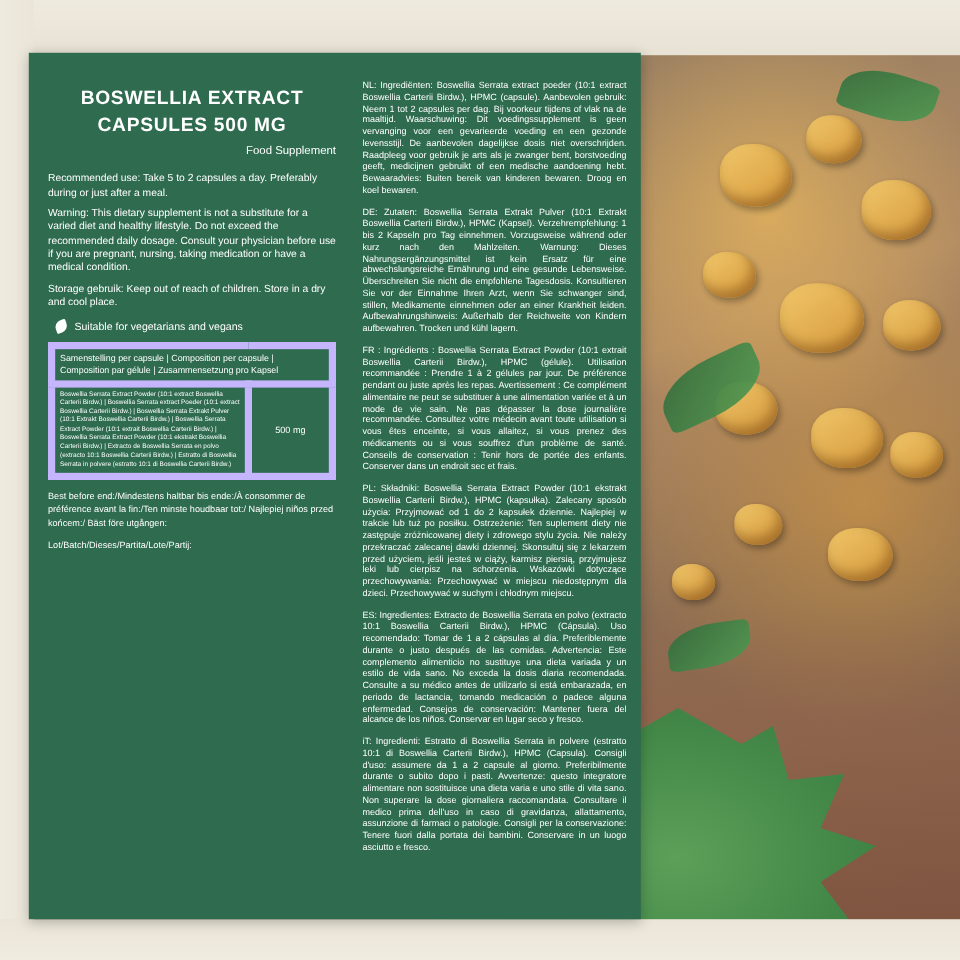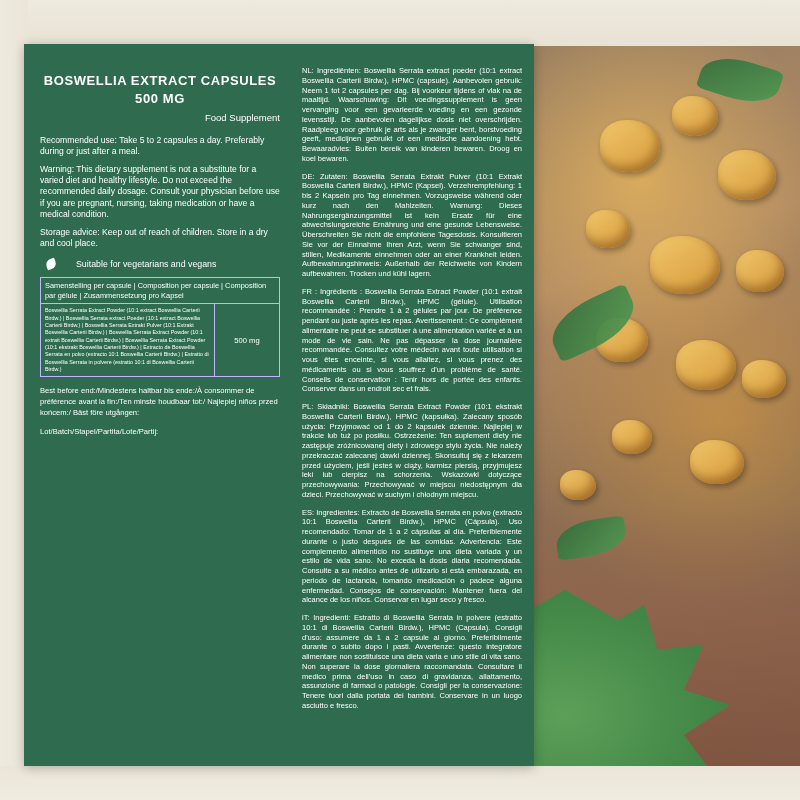--- a/index.html
+++ b/index.html
@@ -76,21 +76,21 @@
     padding: 18px 12px 10px 16px;
     box-sizing: border-box;
   }
   .col-right {
     width: 242px;
     padding: 22px 12px 10px 10px;
     box-sizing: border-box;
   }
 
   .title {
-    font-size: 13px;
+    font-size: 16px;
     font-weight: bold;
     letter-spacing: .6px;
     text-align: center;
     line-height: 1.35;
     margin: 10px 0 0 0;
   }
   .subtitle {
     font-size: 9.5px;
     text-align: right;
     margin: 5px 0 12px 0;
@@ -101,38 +101,38 @@
     line-height: 1.32;
     margin: 0 0 6px 0;
     text-align: left;
   }
 
   .veg-line {
     font-size: 8.8px;
     margin: 10px 0 8px 6px;
     display: flex;
     align-items: center;
-    gap: 20px;
+    gap: 6px;
   }
   .leaf-icon {
     display:inline-block;
     width: 10px; height: 10px;
     border-radius: 60% 10% 60% 10%;
     background: #ffffff;
     transform: rotate(-20deg);
     flex: 0 0 auto;
   }
 
   table.nutri {
     width: 100%;
     border-collapse: collapse;
     margin: 2px 0 8px 0;
   }
   table.nutri th, table.nutri td {
-    border: 1px solid #c4b5fd;
+    border: 6px solid #c4b5fd;
     padding: 3px 4px;
     vertical-align: middle;
     text-align: left;
   }
   table.nutri th {
     font-size: 7.4px;
     font-weight: normal;
     line-height: 1.3;
   }
   table.nutri td.ing {
@@ -213,41 +213,41 @@
 <div class="bg-bottom-light"></div>
 
 <div class="label">
 
   <div class="col-left">
     <div class="title">BOSWELLIA EXTRACT CAPSULES 500 MG</div>
     <div class="subtitle">Food Supplement</div>
 
     <p class="para">Recommended use: Take 5 to 2 capsules a day. Preferably during or just after a meal.</p>
     <p class="para">Warning: This dietary supplement is not a substitute for a varied diet and healthy lifestyle. Do not exceed the recommended daily dosage. Consult your physician before use if you are pregnant, nursing, taking medication or have a medical condition.</p>
-    <p class="para">Storage advice: Keep out of reach of children. Store in a dry and cool place.</p>
+    <p class="para">Storage gebruik: Keep out of reach of children. Store in a dry and cool place.</p>
 
     <div class="veg-line">
       <span class="leaf-icon"></span>
       <span>Suitable for vegetarians and vegans</span>
     </div>
 
     <table class="nutri">
       <tbody>
           <tr>
         <th colspan="2">Samenstelling per capsule | Composition per capsule | Composition par gélule | Zusammensetzung pro Kapsel</th>
       </tr>
       <tr>
         <td class="ing">Boswellia Serrata Extract Powder (10:1 extract Boswellia Carterii Birdw.) | Boswellia Serrata extract Poeder (10:1 extract Boswellia Carterii Birdw.) | Boswellia Serrata Extrakt Pulver (10:1 Extrakt Boswellia Carterii Birdw.) | Boswellia Serrata Extract Powder (10:1 extrait Boswellia Carterii Birdw.) | Boswellia Serrata Extract Powder (10:1 ekstrakt Boswellia Carterii Birdw.) | Extracto de Boswellia Serrata en polvo (extracto 10:1 Boswellia Carterii Birdw.) | Estratto di Boswellia Serrata in polvere (estratto 10:1 di Boswellia Carterii Birdw.)</td>
         <td class="amt">500 mg</td>
       </tr>
     </tbody>
       </table>
 
     <p class="small loose">Best before end:/Mindestens haltbar bis ende:/À consommer de préférence avant la fin:/Ten minste houdbaar tot:/ Najlepiej niños przed końcem:/ Bäst före utgången:</p>
-    <p class="small loose">Lot/Batch/Stapel/Partita/Lote/Partij:</p>
+    <p class="small loose">Lot/Batch/Dieses/Partita/Lote/Partij:</p>
 
   </div>
 
   <div class="col-right">
     <p class="rtext">NL: Ingrediënten: Boswellia Serrata extract poeder (10:1 extract Boswellia Carterii Birdw.), HPMC (capsule). Aanbevolen gebruik: Neem 1 tot 2 capsules per dag. Bij voorkeur tijdens of vlak na de maaltijd. Waarschuwing: Dit voedingssupplement is geen vervanging voor een gevarieerde voeding en een gezonde levensstijl. De aanbevolen dagelijkse dosis niet overschrijden. Raadpleeg voor gebruik je arts als je zwanger bent, borstvoeding geeft, medicijnen gebruikt of een medische aandoening hebt. Bewaaradvies: Buiten bereik van kinderen bewaren. Droog en koel bewaren.</p>
     <p class="rtext">DE: Zutaten: Boswellia Serrata Extrakt Pulver (10:1 Extrakt Boswellia Carterii Birdw.), HPMC (Kapsel). Verzehrempfehlung: 1 bis 2 Kapseln pro Tag einnehmen. Vorzugsweise während oder kurz nach den Mahlzeiten. Warnung: Dieses Nahrungsergänzungsmittel ist kein Ersatz für eine abwechslungsreiche Ernährung und eine gesunde Lebensweise. Überschreiten Sie nicht die empfohlene Tagesdosis. Konsultieren Sie vor der Einnahme Ihren Arzt, wenn Sie schwanger sind, stillen, Medikamente einnehmen oder an einer Krankheit leiden. Aufbewahrungshinweis: Außerhalb der Reichweite von Kindern aufbewahren. Trocken und kühl lagern.</p>
     <p class="rtext">FR : Ingrédients : Boswellia Serrata Extract Powder (10:1 extrait Boswellia Carterii Birdw.), HPMC (gélule). Utilisation recommandée : Prendre 1 à 2 gélules par jour. De préférence pendant ou juste après les repas. Avertissement : Ce complément alimentaire ne peut se substituer à une alimentation variée et à un mode de vie sain. Ne pas dépasser la dose journalière recommandée. Consultez votre médecin avant toute utilisation si vous êtes enceinte, si vous allaitez, si vous prenez des médicaments ou si vous souffrez d'un problème de santé. Conseils de conservation : Tenir hors de portée des enfants. Conserver dans un endroit sec et frais.</p>
     <p class="rtext">PL: Składniki: Boswellia Serrata Extract Powder (10:1 ekstrakt Boswellia Carterii Birdw.), HPMC (kapsułka). Zalecany sposób użycia: Przyjmować od 1 do 2 kapsułek dziennie. Najlepiej w trakcie lub tuż po posiłku. Ostrzeżenie: Ten suplement diety nie zastępuje zróżnicowanej diety i zdrowego stylu życia. Nie należy przekraczać zalecanej dawki dziennej. Skonsultuj się z lekarzem przed użyciem, jeśli jesteś w ciąży, karmisz piersią, przyjmujesz leki lub cierpisz na schorzenia. Wskazówki dotyczące przechowywania: Przechowywać w miejscu niedostępnym dla dzieci. Przechowywać w suchym i chłodnym miejscu.</p>
     <p class="rtext">ES: Ingredientes: Extracto de Boswellia Serrata en polvo (extracto 10:1 Boswellia Carterii Birdw.), HPMC (Cápsula). Uso recomendado: Tomar de 1 a 2 cápsulas al día. Preferiblemente durante o justo después de las comidas. Advertencia: Este complemento alimenticio no sustituye una dieta variada y un estilo de vida sano. No exceda la dosis diaria recomendada. Consulte a su médico antes de utilizarlo si está embarazada, en periodo de lactancia, tomando medicación o padece alguna enfermedad. Consejos de conservación: Mantener fuera del alcance de los niños. Conservar en lugar seco y fresco.</p>
     <p class="rtext">iT: Ingredienti: Estratto di Boswellia Serrata in polvere (estratto 10:1 di Boswellia Carterii Birdw.), HPMC (Capsula). Consigli d'uso: assumere da 1 a 2 capsule al giorno. Preferibilmente durante o subito dopo i pasti. Avvertenze: questo integratore alimentare non sostituisce una dieta varia e uno stile di vita sano. Non superare la dose giornaliera raccomandata. Consultare il medico prima dell'uso in caso di gravidanza, allattamento, assunzione di farmaci o patologie. Consigli per la conservazione: Tenere fuori dalla portata dei bambini. Conservare in un luogo asciutto e fresco.</p>

